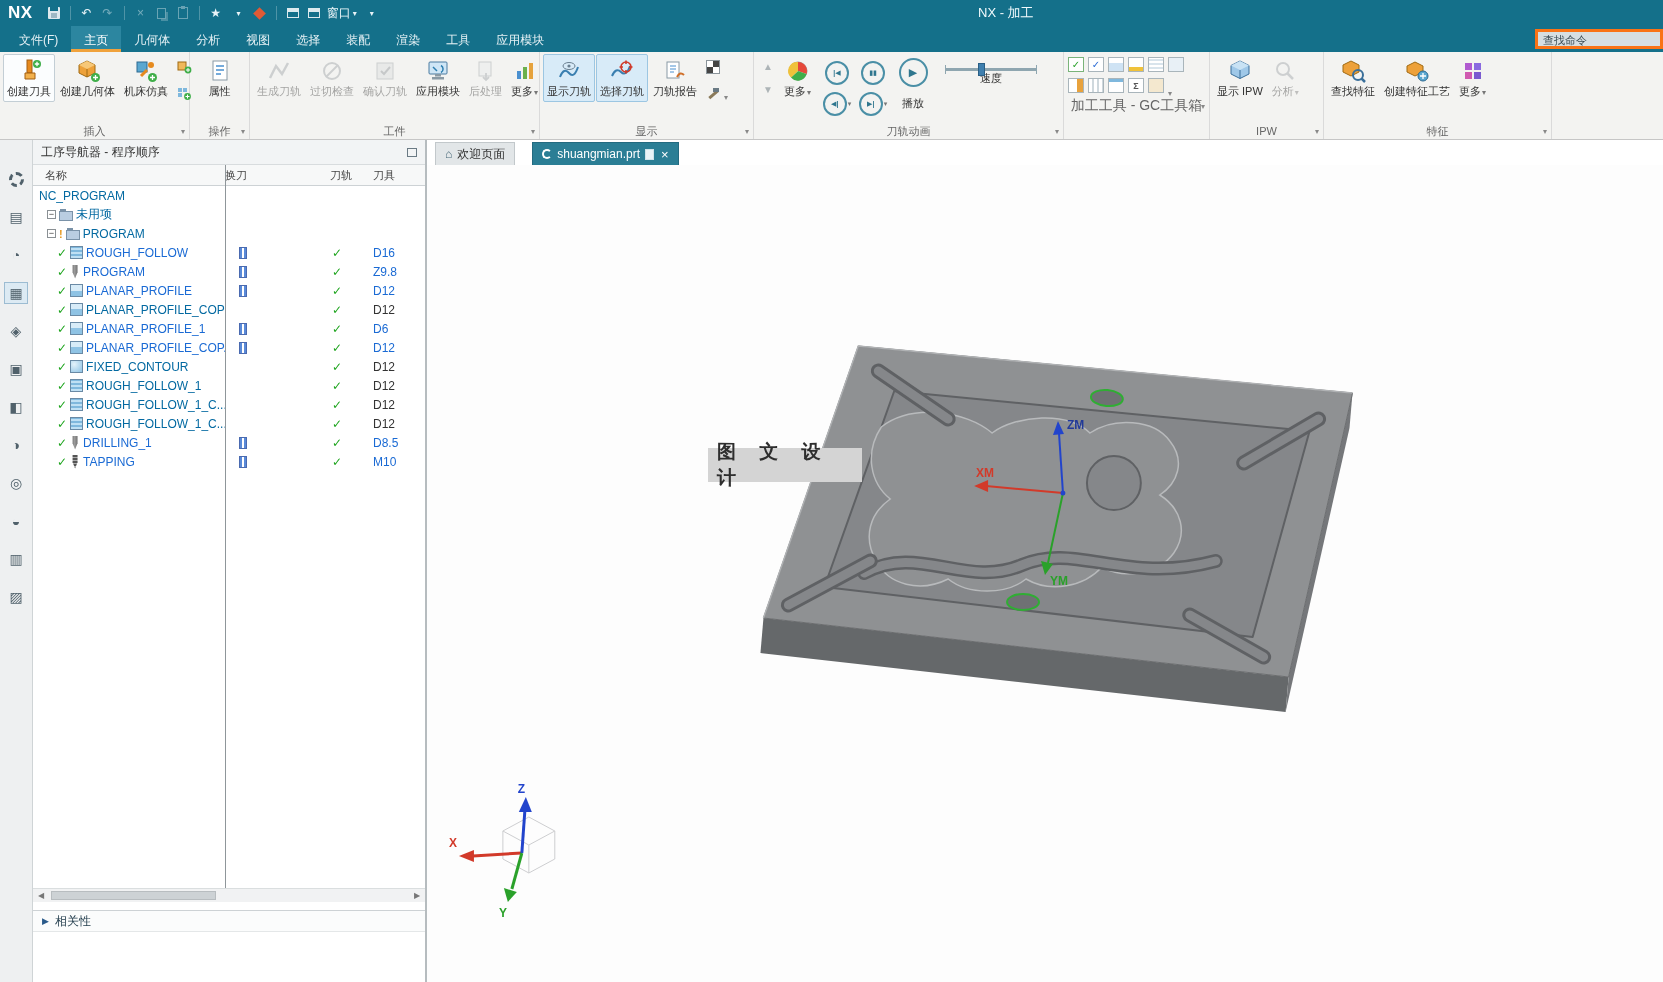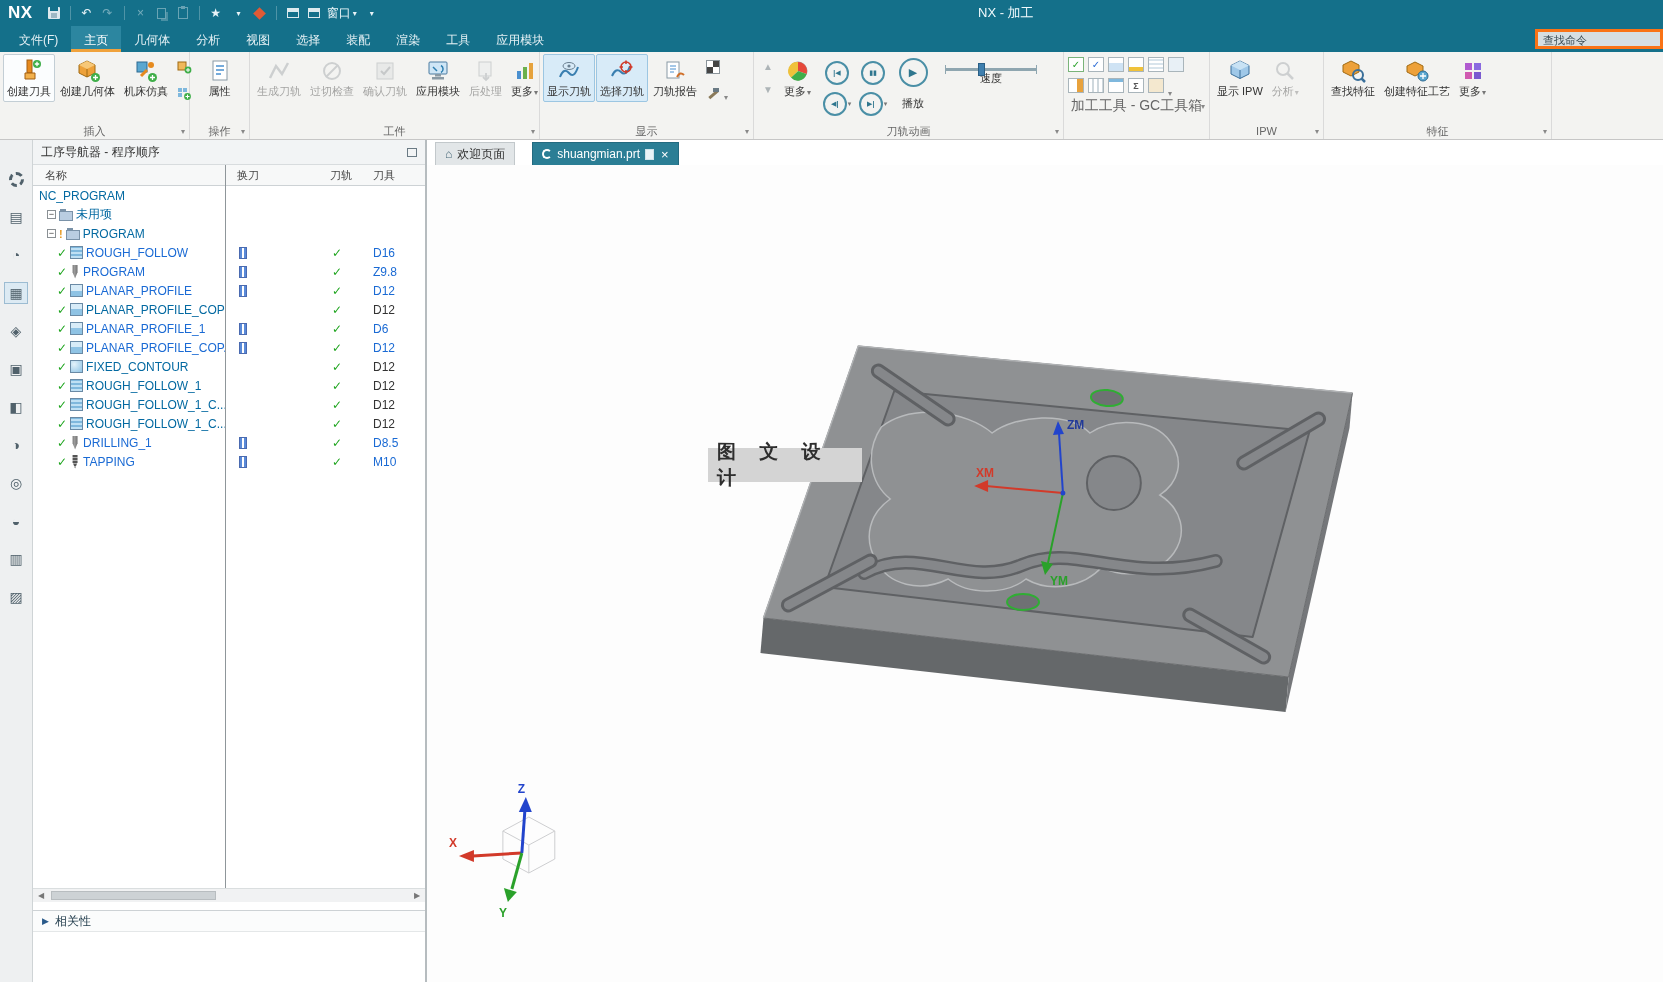--- a/index.html
+++ b/index.html
@@ -87,21 +87,21 @@
 .rbi{width:24px;height:22px;display:flex;align-items:center;justify-content:center;font-size:14px;color:#50616b;border:1px solid transparent}
 .rbi.active{background:#dceaf3;border-color:#9cbcd2}
 .gear{width:15px;height:15px;border:3px dashed #50616b;border-radius:50%;display:block}
 
 
 .navpanel{width:394px;border-right:2px solid #b6bcbf;position:relative;background:#fff;display:flex;flex-direction:column;flex:0 0 auto}
 .np-head{height:25px;display:flex;align-items:center;padding:0 8px;font-size:12px;color:#333;background:#f2f4f5;border-bottom:1px solid #d8dcde}
 .np-float{margin-left:auto;width:10px;height:9px;border:1px solid #6a7a84;display:block}
 .np-cols{height:21px;display:flex;background:#f7f8f8;border-bottom:1px solid #cdd2d5;font-size:11px;color:#444;align-items:center}
 .col-name{flex:0 0 192px;padding-left:12px}
-.col-tchg{flex:0 0 93px;padding-left:12px}
+.col-tchg{flex:0 0 93px;}
 .col-path{flex:0 0 47px;padding-left:12px}
 .col-tool{flex:1;padding-left:8px}
 .vline{position:absolute;left:192px;top:25px;bottom:94px;width:1px;background:#8f969a;z-index:3}
 .nrow{height:19px;display:flex;align-items:center;font-size:12px}
 .nrow .c1{flex:0 0 192px;display:flex;align-items:center;gap:3px;overflow:hidden;white-space:nowrap}
 .nrow .c2{flex:0 0 93px;padding-left:14px;display:flex;align-items:center}
 .nrow .c3{flex:0 0 47px;padding-left:14px}
 .nrow .c4{flex:1;padding-left:8px}
 .lv0 .c1{padding-left:6px}
 .lv1 .c1{padding-left:14px}

